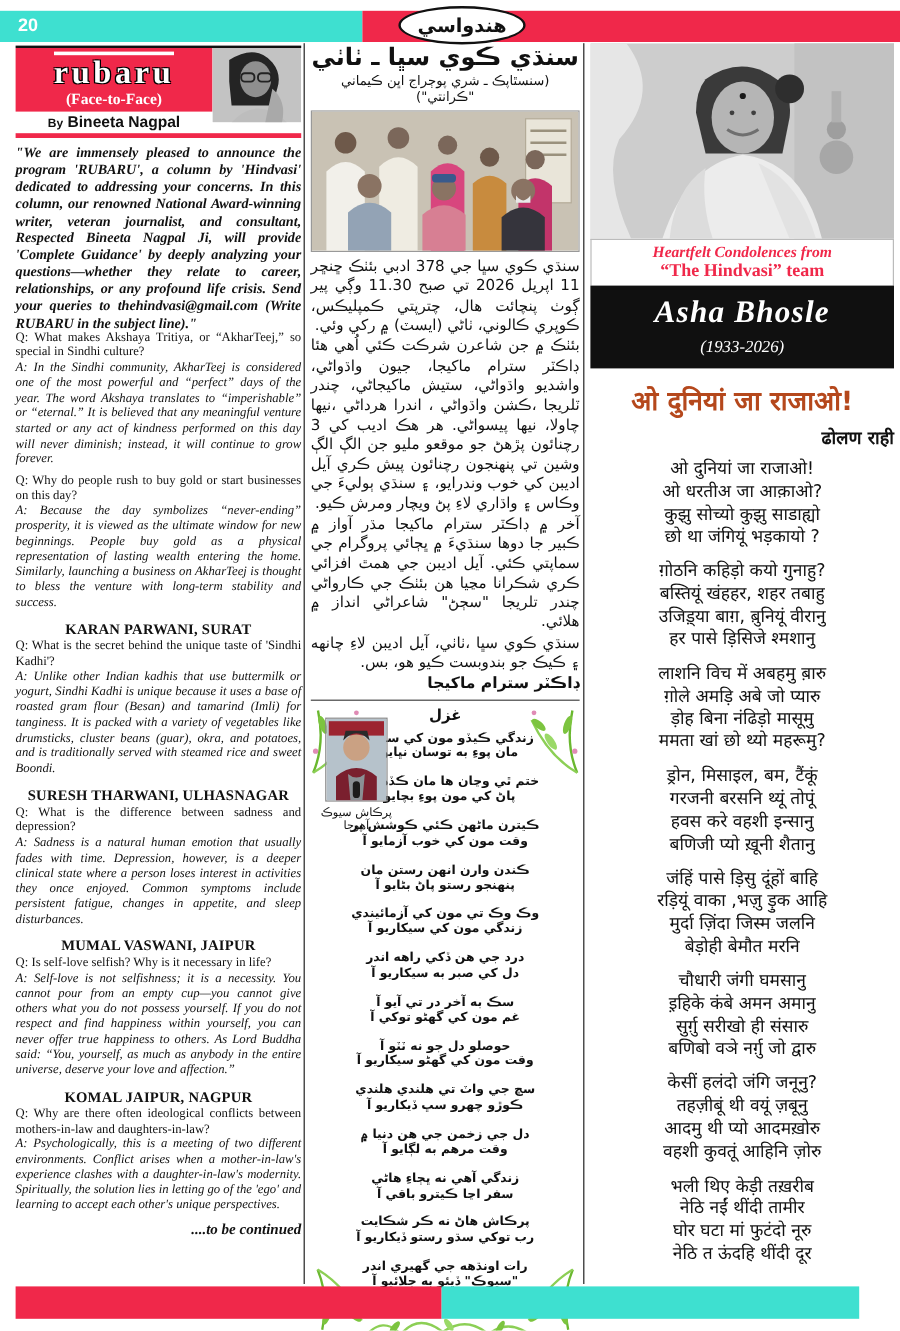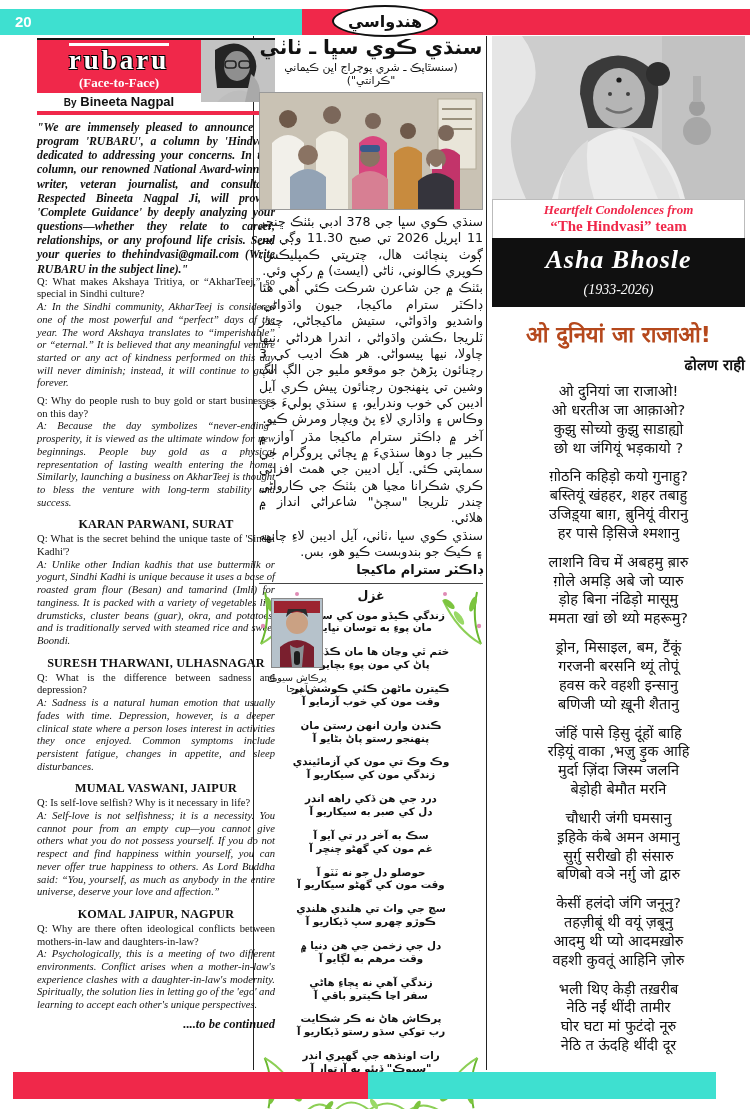--- a/index.html
+++ b/index.html
@@ -24,21 +24,21 @@
   .masthead-text{font-family:"DejaVu Sans",sans-serif;font-weight:bold;font-size:16px;direction:rtl;}
   .edition-date{position:absolute;right:10px;top:3px;color:#14532d;font-family:"DejaVu Sans",sans-serif;
                 font-weight:bold;font-size:14px;direction:rtl;margin-top:30px;}
 
   
   .v-divider{position:absolute;top:36px;width:1px;height:1034px;background:#222;}
   .v-div-1{left:253px;}
   .v-div-2{left:486px;}
 
   
-  .col-left{position:absolute;left:13px;top:38px;width:238px;margin-left:24px;}
+  .col-left{position:absolute;left:13px;top:38px;width:238px;}
   .logo-row{border-top:2px solid #111;display:flex;align-items:stretch;}
   .logo-left{width:164px;display:flex;flex-direction:column;}
   .rubaru-box{background:var(--red);text-align:center;padding:3px 0 2px;}
   .rubaru-title{display:inline-block;color:#fff;font-weight:bold;font-size:27px;line-height:1;
                 letter-spacing:3px;border-top:3px solid #fff;padding-top:1px;
                 text-shadow:1px 1px 0 #000,-1px -1px 0 #000,1px -1px 0 #000,-1px 1px 0 #000;
                 font-family:"Liberation Serif",serif;}
   .rubaru-sub{color:#fff;font-weight:bold;font-size:13px;font-family:"Liberation Serif",serif;margin-top:1px;}
   .byline{text-align:center;font-family:"Liberation Sans",sans-serif;font-weight:bold;font-size:13px;padding:1px 0;}
   .byline .by{font-size:10px;}
@@ -282,33 +282,33 @@
 پاڻ کي مون پوءِ بچايو آ</div>
         <div class="couplet">ڪيترن ماڻهن ڪئي ڪوشش پر
 وقت مون کي خوب آزمايو آ</div>
         <div class="couplet">ڪندن وارن انهن رستن مان
 پنهنجو رستو پاڻ بڻايو آ</div>
         <div class="couplet">وڪ وڪ تي مون کي آزمائيندي
 زندگي مون کي سيکاريو آ</div>
         <div class="couplet">درد جي هن ڏکي راهه اندر
 دل کي صبر به سيکاريو آ</div>
         <div class="couplet">سڪ به آخر در تي آيو آ
-غم مون کي گهڻو ڇنڇر آ</div>
+غم مون کي گهڻو توکي آ</div>
         <div class="couplet">حوصلو دل جو نه ٽٽو آ
 وقت مون کي گهڻو سيکاريو آ</div>
         <div class="couplet">سچ جي واٽ تي هلندي هلندي
 ڪوڙو چهرو سڀ ڏيکاريو آ</div>
         <div class="couplet">دل جي زخمن جي هن دنيا ۾
 وقت مرهم به لڳايو آ</div>
         <div class="couplet">زندگي آهي نه ڀڄاءِ هاڻي
 سفر اڃا ڪيترو باقي آ</div>
         <div class="couplet">پرڪاش هاڻ نه ڪر شڪايت
 رب توکي سڌو رستو ڏيکاريو آ</div>
         <div class="couplet">رات اونڌهه جي گهيري اندر
-"سيوڪ" ڏيئو به آرتوار آ</div>
+"سيوڪ" ڏيئو به جلائيو آ</div>
       </div>
     </div>
   </div>
 
   <div class="col-right">
     <div>
       <svg class="asha-photo" viewBox="0 0 253 163">
         <rect width="253" height="163" fill="#cdcdcd"></rect>
         <rect x="170" y="0" width="83" height="163" fill="#c2c2c2"></rect>
         <path d="M30 0 q30 40 -6 80 q-14 30 10 83 l-34 0 V0 Z" fill="#e6e6e6"></path>

